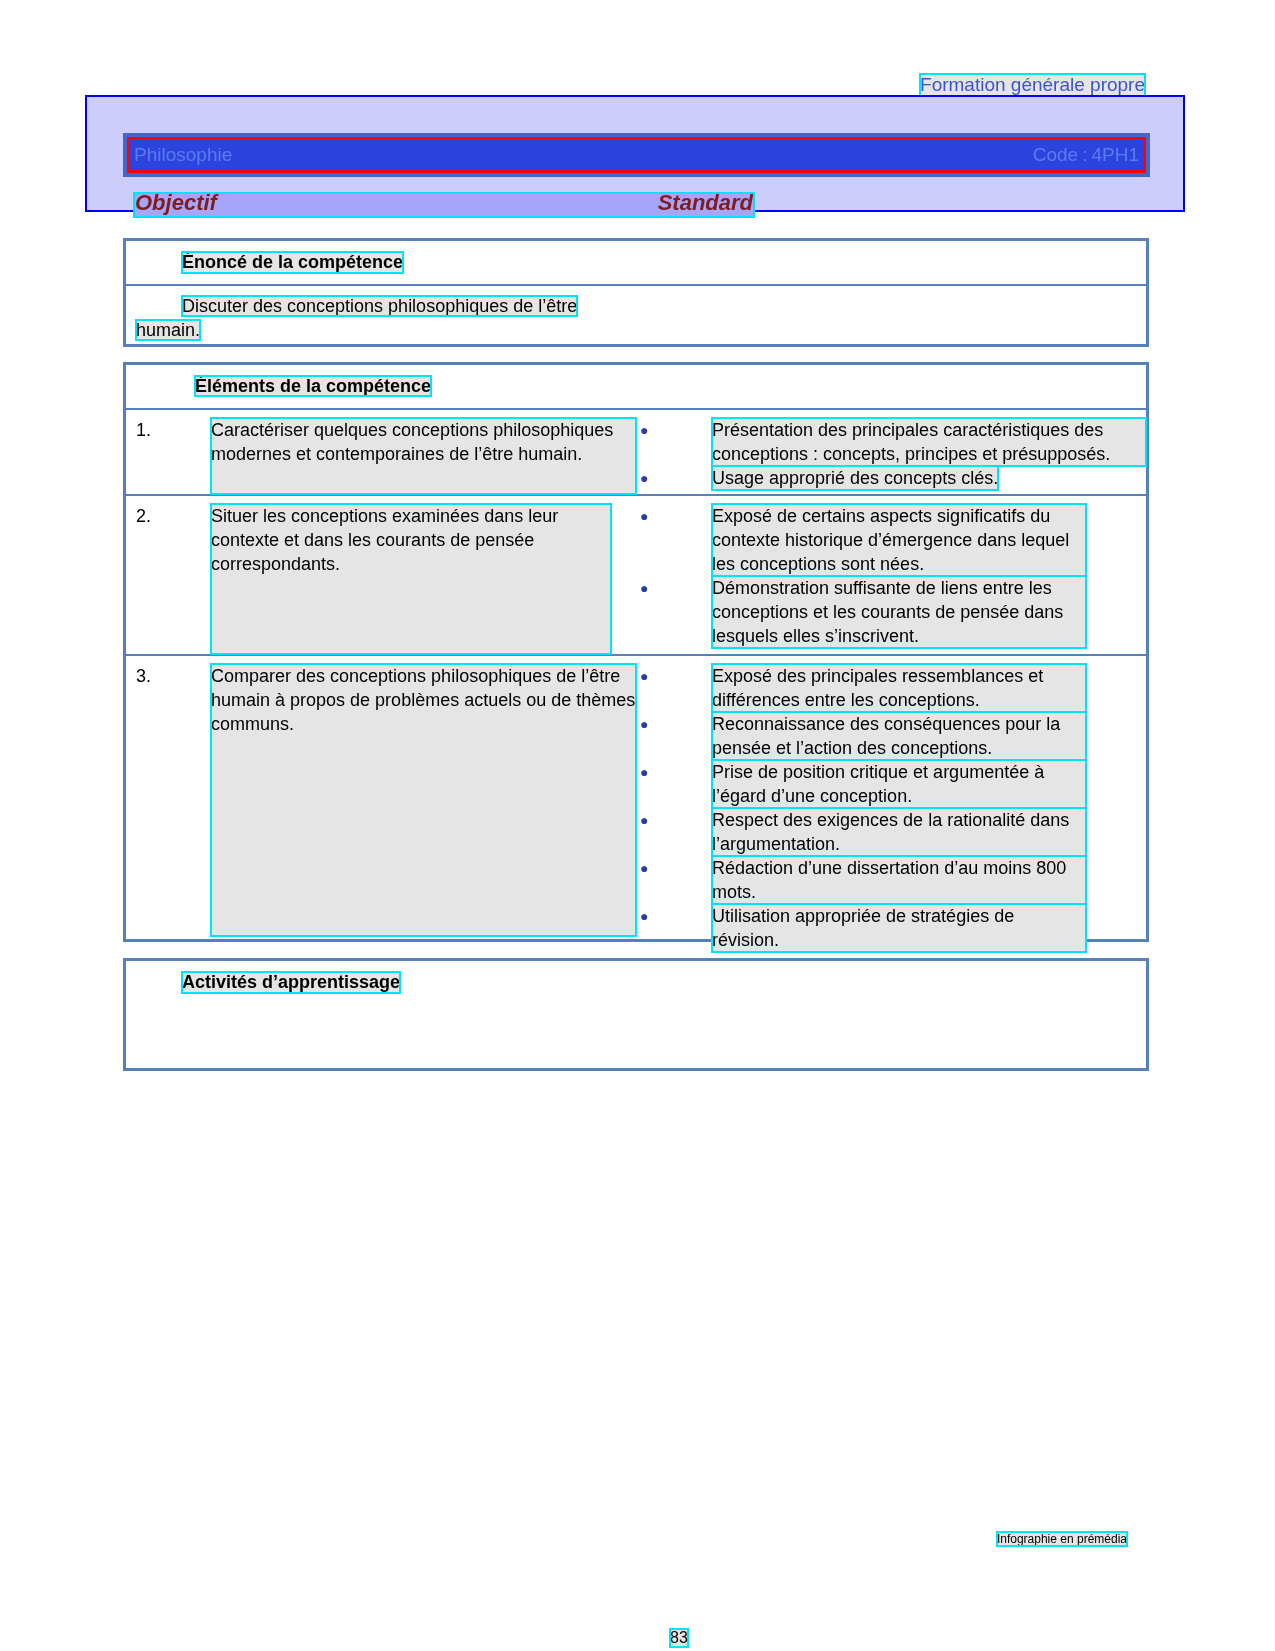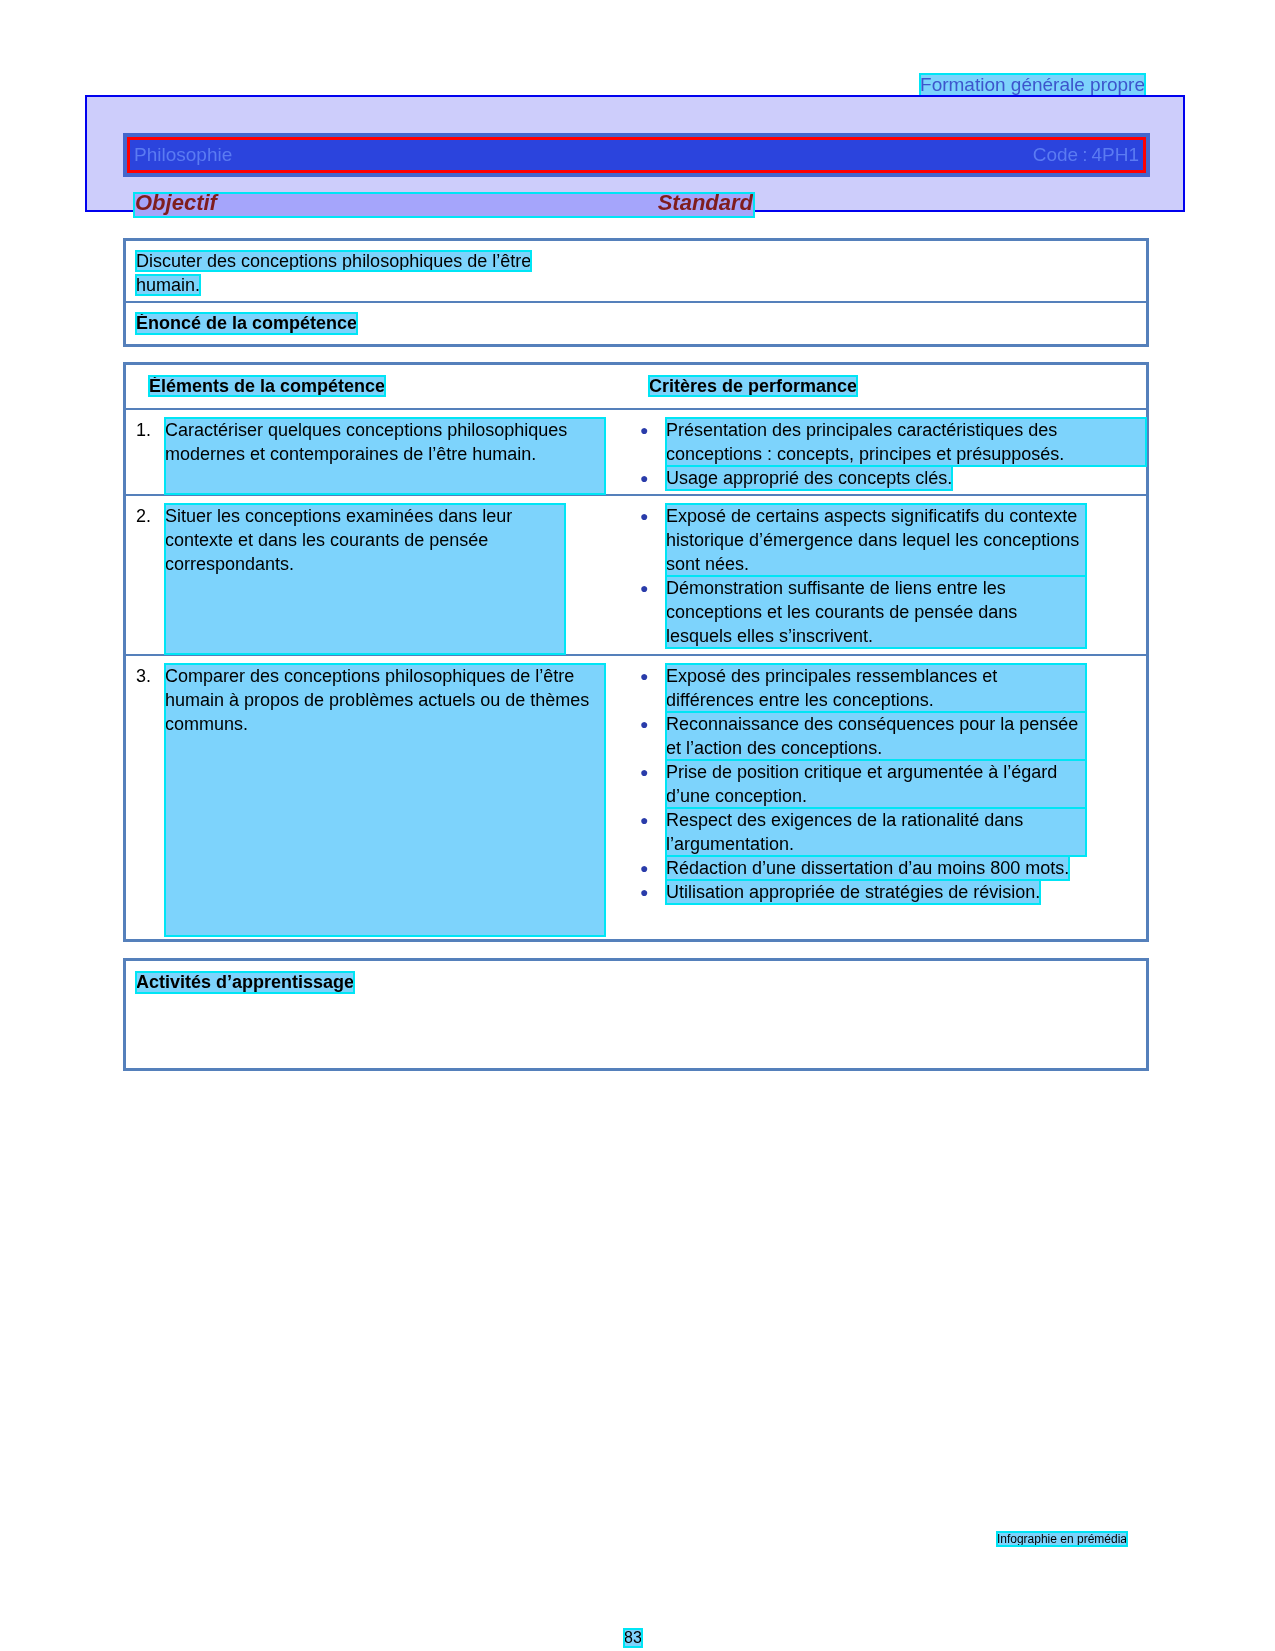--- a/index.html
+++ b/index.html
@@ -1,20 +1,20 @@
 <!DOCTYPE html>
 <html><head>
 <meta charset="utf-8">
 <style>
   html, body { margin: 0; padding: 0; }
   body {
     width: 1275px; height: 1651px; position: relative; background: #ffffff;
     font-family: "Liberation Sans", sans-serif; color: #000;
   }
-  .hl { background: #7dd3fc; outline: 2px solid #00e5f5; outline-offset: -1px; }
+  .hl { background: #e5e5e5; outline: 2px solid #00e5f5; outline-offset: -1px; margin-left: 46px; }
   .top-label {
     position: absolute; right: 130px; top: 74px; font-size: 19px; color: #3d55cc;
   }
   .header-box {
     position: absolute; left: 85px; top: 95px; width: 1100px; height: 117px;
     border: 2px solid #0000ee; background: #cdcdfb; box-sizing: border-box;
   }
   .title-bar {
     position: absolute; left: 36px; top: 36px; width: 1027px; height: 44px;
     background: #4466cc; box-sizing: border-box; padding: 4px 4px;
@@ -68,32 +68,31 @@
       </span>
     </div>
   </div>
   <div class="obj-row">
     <span>Objectif</span>
     <span>Standard</span>
   </div>
 </div>
 
 <div class="card" style="top:238px; height:109px;">
+  <div class="row head">
+      <span class="hl">Énoncé de la compétence</span>
+    </div>
   <div class="row text18" style="padding:8px 10px 0 10px; height:60px;">
     <div style="width:460px;"><span class="hl">Discuter des conceptions philosophiques de l’être humain.</span></div>
   </div>
-  <div class="row head">
-      <span class="hl">Énoncé de la compétence</span>
-    </div>
 </div>
 
 <div class="card" style="top:362px; height:580px;">
   <div class="row head cols" style="padding-left:13px;">
     <div class="col-l"><span class="hl">Éléments de la compétence</span></div>
-    <div class="col-r"><span class="hl">Critères de performance</span></div>
   </div>
 
   <div class="row cols text18" style="height:86px; padding-top:8px;">
     <div class="col-l el-item">
       <span class="el-num">1.</span>
       <span class="hl" style="width:440px">Caractériser quelques conceptions philosophiques modernes et contemporaines de l’être humain.</span>
     </div>
     <div class="col-r">
       <ul class="bullets">
         <li>

